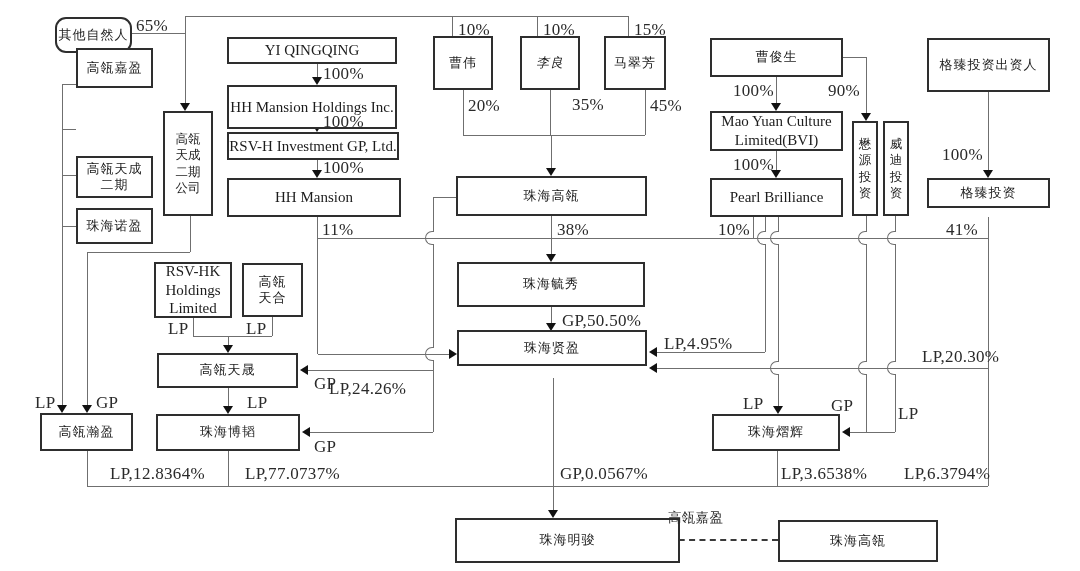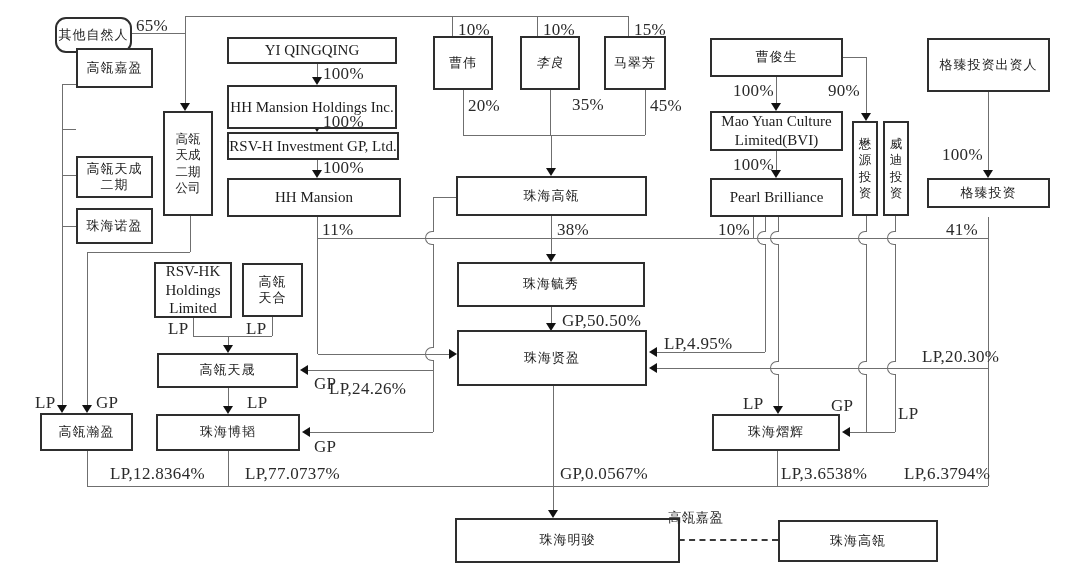--- a/index.html
+++ b/index.html
@@ -148,21 +148,21 @@
 源
 投
 资</div>
   <div class="node vtext" style="left:883px;top:121px;width:26px;height:95px;">威
 迪
 投
 资</div>
   <div class="node" style="left:927px;top:38px;width:123px;height:54px;">格臻投资出资人</div>
   <div class="node" style="left:927px;top:178px;width:123px;height:30px;">格臻投资</div>
   <div class="node" style="left:457px;top:262px;width:188px;height:45px;">珠海毓秀</div>
-  <div class="node" style="left:457px;top:330px;width:190px;height:56px;">珠海贤盈</div>
+  <div class="node" style="left:457px;top:330px;width:190px;height:36px;">珠海贤盈</div>
   <div class="node en" style="left:154px;top:262px;width:78px;height:56px;">RSV-HK
 Holdings
 Limited</div>
   <div class="node" style="left:242px;top:263px;width:61px;height:54px;">高瓴
 天合</div>
   <div class="node" style="left:157px;top:353px;width:141px;height:35px;">高瓴天晟</div>
   <div class="node" style="left:156px;top:414px;width:144px;height:37px;">珠海博韬</div>
   <div class="node" style="left:712px;top:414px;width:128px;height:37px;">珠海熠辉</div>
   <div class="node" style="left:40px;top:413px;width:93px;height:38px;">高瓴瀚盈</div>
   <div class="node" style="left:455px;top:518px;width:225px;height:45px;">珠海明骏</div>

